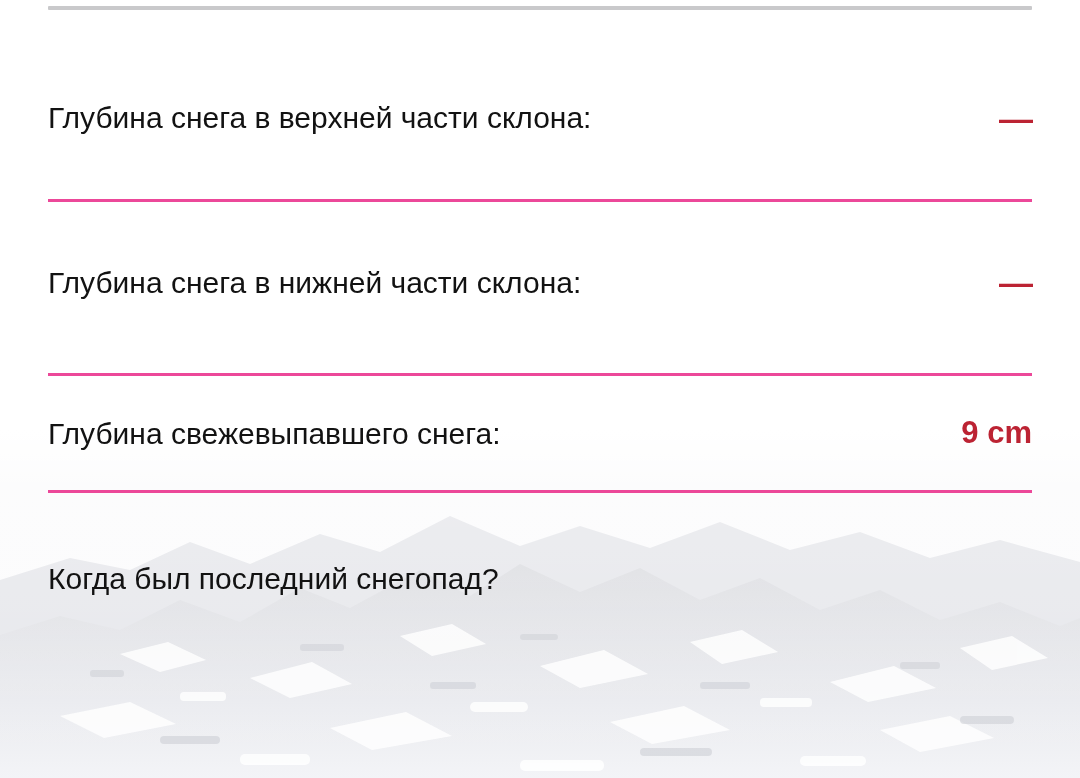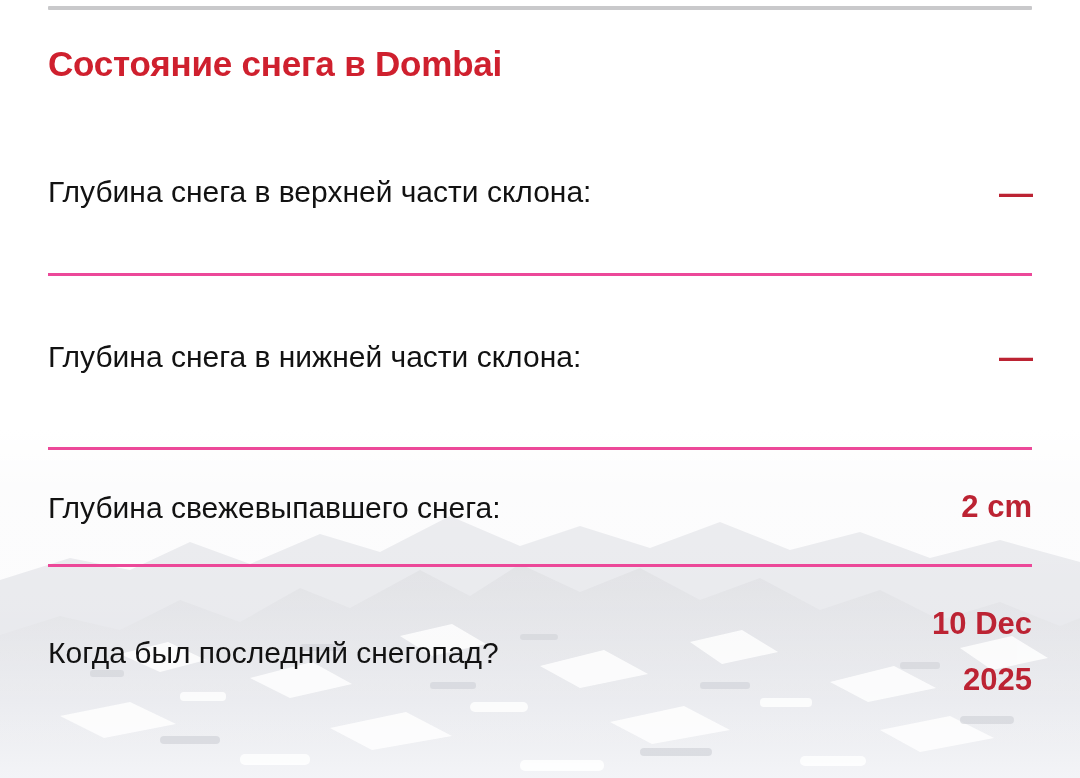--- a/index.html
+++ b/index.html
@@ -167,39 +167,36 @@
     </g>
 
     <rect x="0" y="0" width="1080" height="348" fill="url(#fade)"></rect>
   </svg>
 </div>
 
 <div id="page">
 
   <div class="top-rule"></div>
 
-  <h1 class="widget-title">Состояние снега в Dombai</h1>
 
   <div class="rows">
 
     <div class="row row-tall">
       <div class="row-label">Глубина снега в верхней части склона:</div>
       <div class="row-value row-value-dash">—</div>
     </div>
 
     <div class="row row-tall">
       <div class="row-label">Глубина снега в нижней части склона:</div>
       <div class="row-value row-value-dash">—</div>
     </div>
 
     <div class="row row-short">
       <div class="row-label row-label-wide">Глубина свежевыпавшего снега:</div>
-      <div class="row-value">2 cm</div>
+      <div class="row-value">9 cm</div>
     </div>
 
     <div class="row row-last">
       <div class="row-label row-label-wide">Когда был последний снегопад?</div>
-      <div class="row-value">10 Dec
-2025</div>
     </div>
 
   </div>
 </div>
 
 </body></html>

